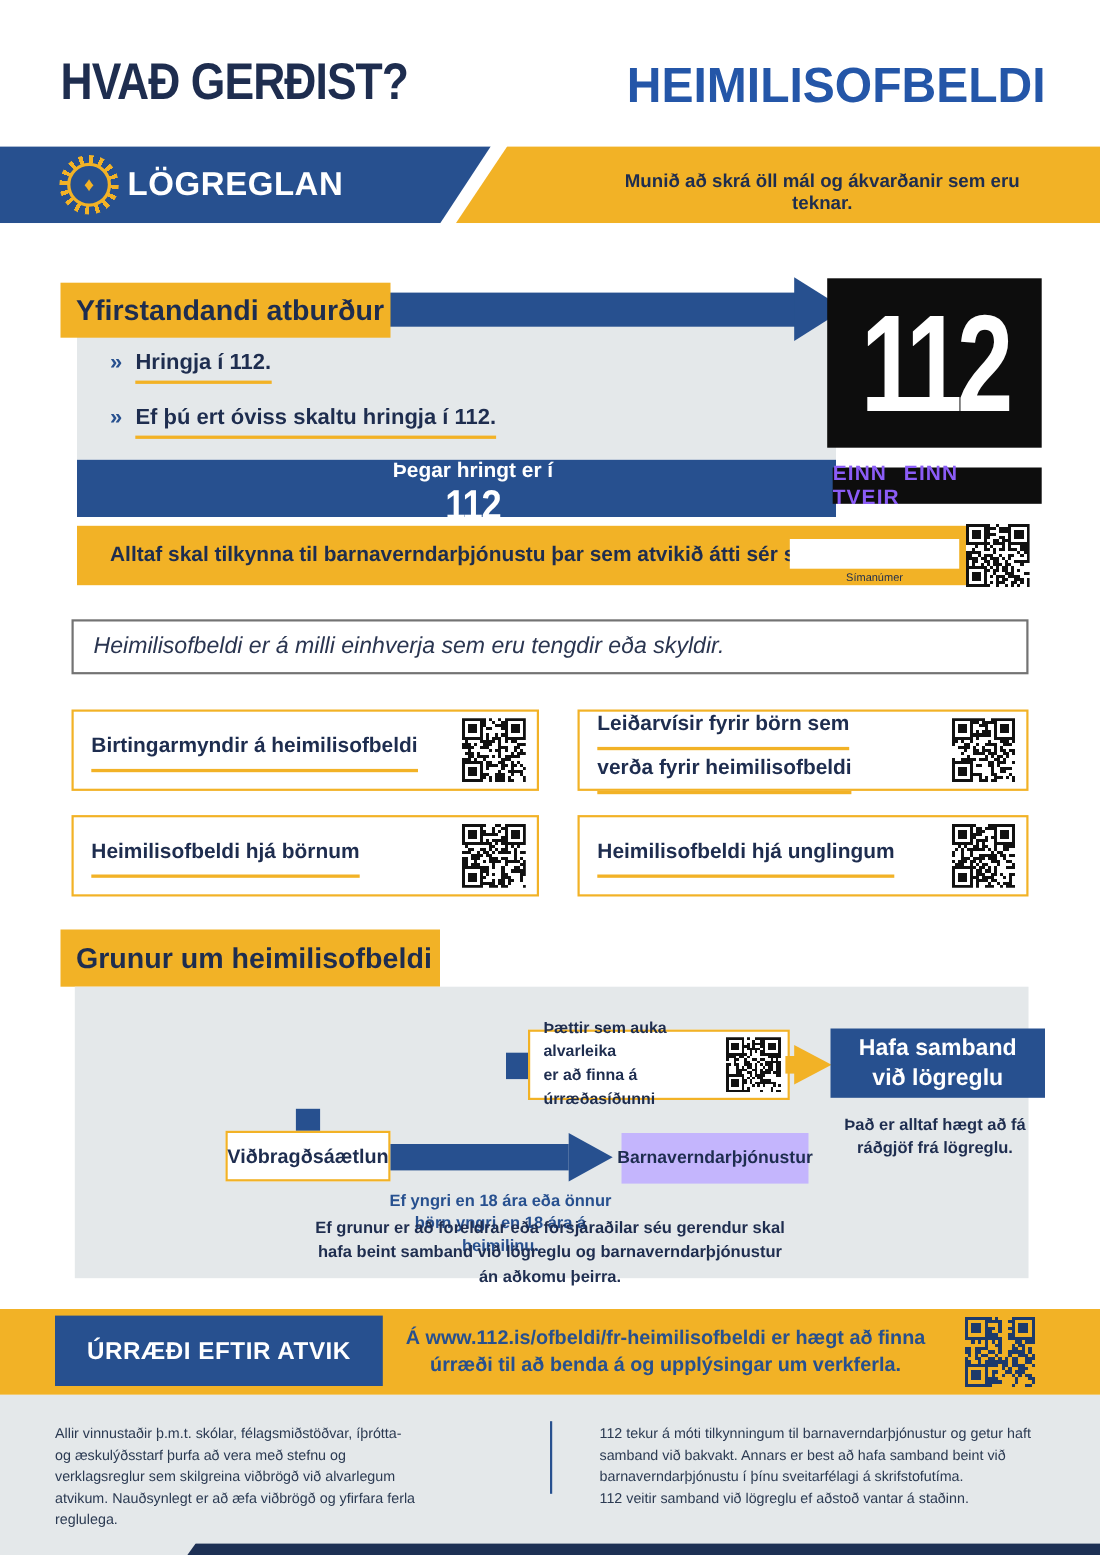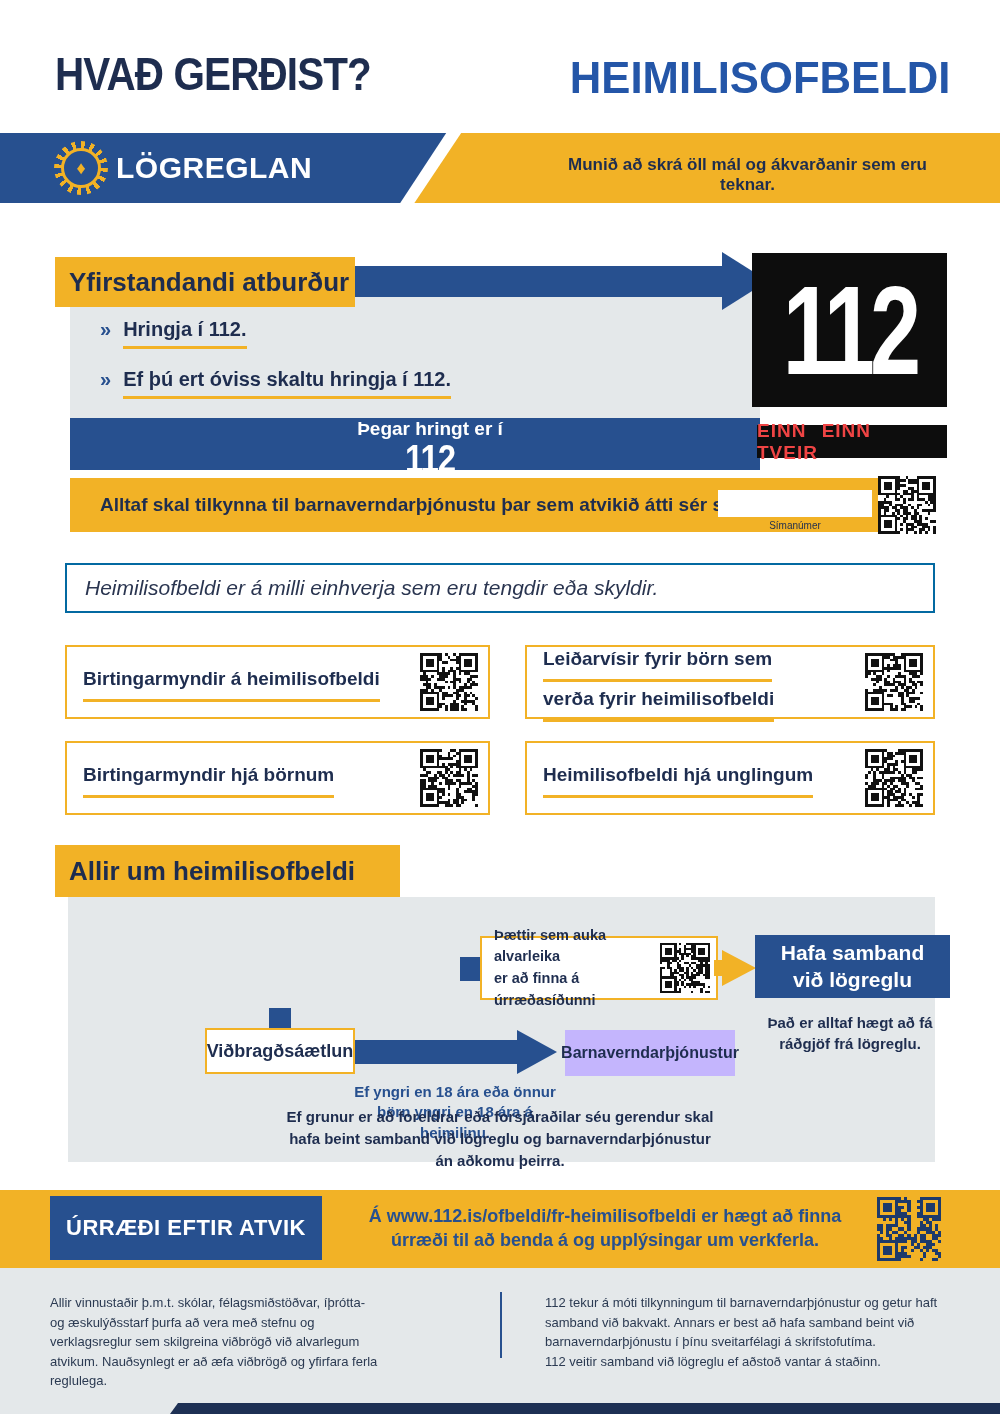--- a/index.html
+++ b/index.html
@@ -46,32 +46,32 @@
   #bullet1{top:318px;} #bullet2{top:368px;}
   #callbar{left:70px;top:418px;width:690px;height:52px;background:#27508f;color:#fff;
            display:flex;align-items:center;padding-left:30px;box-sizing:border-box;
            font-size:19px;font-weight:600;flex-direction:column;}
   #callbar .num112{font-size:33px;font-weight:800;margin:0 9px;letter-spacing:-1px;
                    transform:scaleY(1.15);display:inline-block;}
   #box112{left:752px;top:253px;width:195px;height:154px;background:#0d0d0d;
           display:flex;align-items:center;justify-content:center;}
   #box112 span{color:#fff;font-size:112px;font-weight:800;letter-spacing:-6px;
                transform:scale(.82,1.12);display:inline-block;}
-  #einn-box{left:757px;top:425px;width:190px;height:33px;background:#0d0d0d;color:#ef4444;
+  #einn-box{left:757px;top:425px;width:190px;height:33px;background:#0d0d0d;color:#8b5cf6;
             display:flex;align-items:center;justify-content:center;font-size:19px;font-weight:700;
             letter-spacing:1px;word-spacing:9px;}
   #reportbar{left:70px;top:478px;width:862px;height:54px;background:#f2b226;
              display:flex;align-items:center;padding-left:30px;box-sizing:border-box;
              font-size:19px;font-weight:600;color:#1e2d4f;}
   #phone-input{left:718px;top:490px;width:154px;height:27px;background:#fff;border:none;box-sizing:border-box;
                font-size:14px;padding:0 6px;font-family:inherit;}
   #phone-label{left:718px;top:520px;width:154px;text-align:center;font-size:10px;color:#1e2d4f;}
 
   
-  #defbox{left:65px;top:563px;width:870px;height:50px;background:#fff;border:2px solid #0369a1;
+  #defbox{left:65px;top:563px;width:870px;height:50px;background:#fff;border:2px solid #737373;
           box-sizing:border-box;display:flex;align-items:center;padding-left:18px;
           font-size:21px;font-style:italic;font-weight:500;color:#2a3550;}
 
   
   .card{background:#fff;border:2px solid #f2b226;box-sizing:border-box;
         display:flex;align-items:center;justify-content:space-between;padding:0 10px 0 16px;}
   .card .clabel{font-size:19px;font-weight:700;color:#1e2d4f;line-height:1.8;}
   .card .clabel span{border-bottom:3px solid #f2b226;padding-bottom:3px;display:inline-block;}
   #card1{left:65px;top:645px;width:425px;height:74px;}
   #card2{left:525px;top:645px;width:410px;height:74px;}
@@ -109,21 +109,21 @@
             color:#27508f;line-height:1.35;}
   #advice1{left:748px;top:1012px;width:204px;text-align:center;font-size:15px;font-weight:600;
            color:#1e2d4f;line-height:1.4;}
   #advice2{left:748px;top:1060px;width:204px;text-align:center;font-size:15px;font-weight:600;
            color:#1e2d4f;line-height:1.4;}
   #parents-note{left:280px;top:1106px;width:440px;text-align:center;font-size:15px;font-weight:600;
                 color:#1e2d4f;line-height:1.45;}
 
   
   #after-band{left:0;top:1190px;width:1000px;height:78px;background:#f2b226;}
-  #after-label{left:50px;top:1196px;width:272px;height:64px;background:#27508f;color:#fff;
+  #after-label{left:50px;top:1196px;width:298px;height:64px;background:#27508f;color:#fff;
                display:flex;align-items:center;justify-content:center;font-size:22px;font-weight:700;
                letter-spacing:.5px;}
   #after-text{left:350px;top:1196px;width:510px;height:64px;display:flex;align-items:center;justify-content:center;
               text-align:center;font-size:18px;font-weight:600;color:#27508f;line-height:1.35;}
 
   
   #bottom-gray{left:0;top:1268px;width:1000px;height:146px;background:#e4e8ea;}
   .foot{font-size:13px;font-weight:500;color:#2b3a52;line-height:1.5;}
   #foot-left{left:50px;top:1293px;width:330px;}
   #foot-div{left:500px;top:1292px;width:2px;height:66px;background:#27508f;}
@@ -653,21 +653,21 @@
           <rect x="14" y="0" width="7" height="7" fill="#111111"></rect>
           <rect x="15" y="1" width="5" height="5" fill="#ffffff"></rect>
           <rect x="16" y="2" width="3" height="3" fill="#111111"></rect>
           <rect x="0" y="14" width="7" height="7" fill="#111111"></rect>
           <rect x="1" y="15" width="5" height="5" fill="#ffffff"></rect>
           <rect x="2" y="16" width="3" height="3" fill="#111111"></rect>
         </svg>
       </div>
   </div>
   <div class="abs card" id="card3">
-    <div class="clabel"><span>Birtingarmyndir hjá börnum</span></div>
+    <div class="clabel"><span>Heimilisofbeldi hjá börnum</span></div>
     <div class="qr card-qr">
         <svg viewBox="0 0 21 21" shape-rendering="crispEdges" preserveAspectRatio="none">
           <rect width="21" height="21" fill="#ffffff"></rect>
           <rect x="7" y="0" width="1" height="1" fill="#111111"></rect>
           <rect x="11" y="0" width="1" height="1" fill="#111111"></rect>
           <rect x="12" y="0" width="1" height="1" fill="#111111"></rect>
           <rect x="10" y="1" width="1" height="1" fill="#111111"></rect>
           <rect x="13" y="1" width="1" height="1" fill="#111111"></rect>
           <rect x="7" y="2" width="1" height="1" fill="#111111"></rect>
           <rect x="10" y="2" width="1" height="1" fill="#111111"></rect>
@@ -974,21 +974,21 @@
           <rect x="14" y="0" width="7" height="7" fill="#111111"></rect>
           <rect x="15" y="1" width="5" height="5" fill="#ffffff"></rect>
           <rect x="16" y="2" width="3" height="3" fill="#111111"></rect>
           <rect x="0" y="14" width="7" height="7" fill="#111111"></rect>
           <rect x="1" y="15" width="5" height="5" fill="#ffffff"></rect>
           <rect x="2" y="16" width="3" height="3" fill="#111111"></rect>
         </svg>
       </div>
   </div>
 
-  <div class="abs sec-label" id="label2">Allir um heimilisofbeldi</div>
+  <div class="abs sec-label" id="label2">Grunur um heimilisofbeldi</div>
   <div class="abs" id="gray2"></div>
 
   <div class="abs" id="stub-h"></div>
 
   <div class="abs" id="factorsbox">
     <div class="ftxt">
       <span>Þættir sem auka alvarleika</span><br>
       <span>er að finna á úrræðasíðunni</span>
     </div>
     <div class="qr" id="qr-factors">

